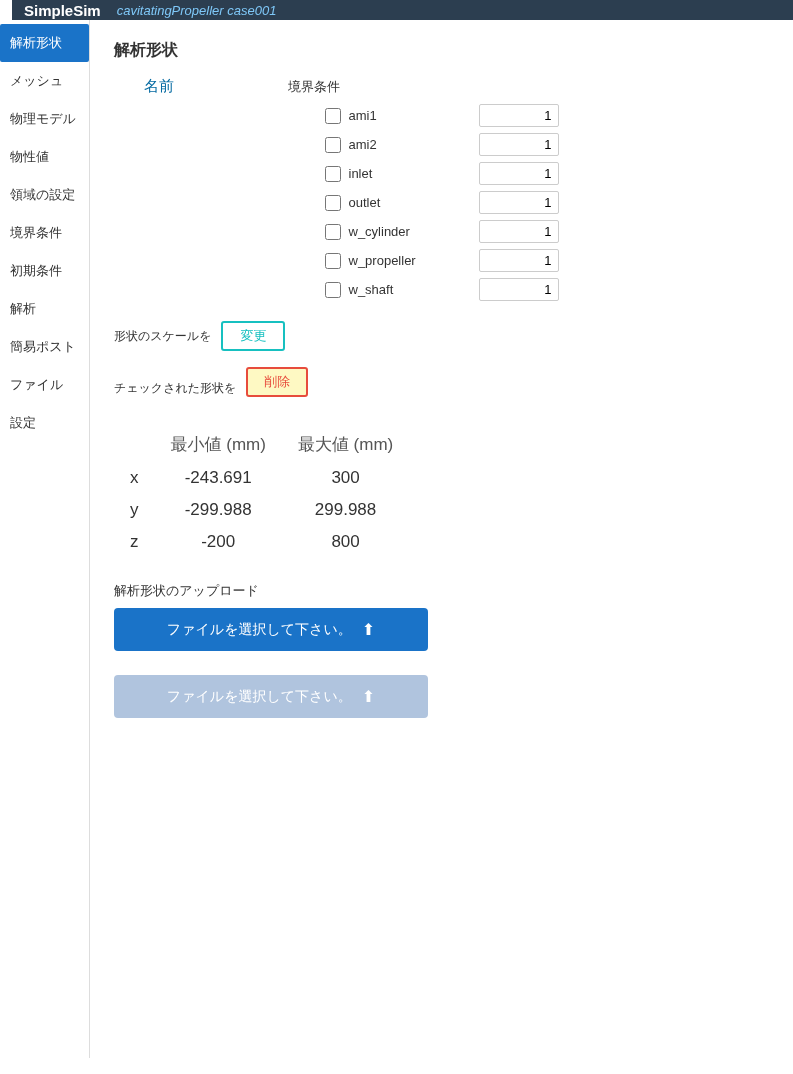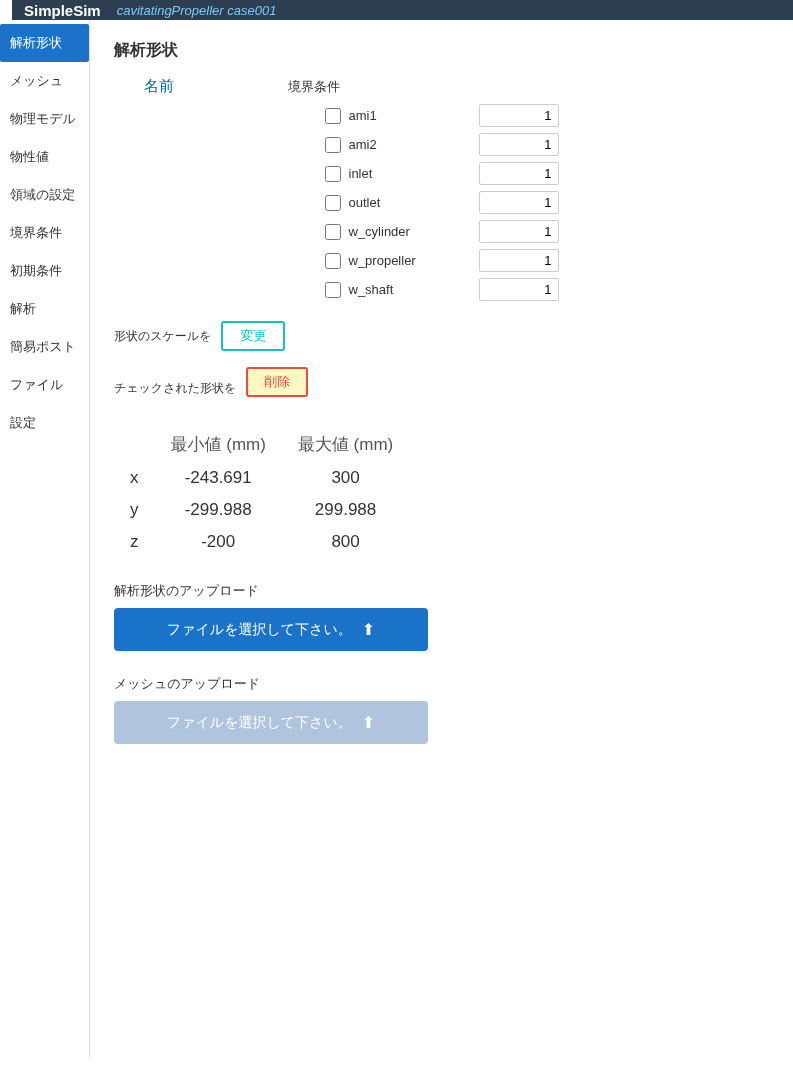--- a/index.html
+++ b/index.html
@@ -320,21 +320,20 @@
 
     <div class="upload-section">
       <div class="upload-label">解析形状のアップロード</div>
       <button class="btn-upload">
         <span>ファイルを選択して下さい。</span>
         <span class="upload-icon">⬆</span>
       </button>
     </div>
 
     <div class="upload-section">
-      <div class="upload-label">メッシュのアップロード</div>
       <button class="btn-upload disabled" disabled="">
         <span>ファイルを選択して下さい。</span>
         <span class="upload-icon">⬆</span>
       </button>
     </div>
 
   </main>
 </div>
 
 </body></html>

